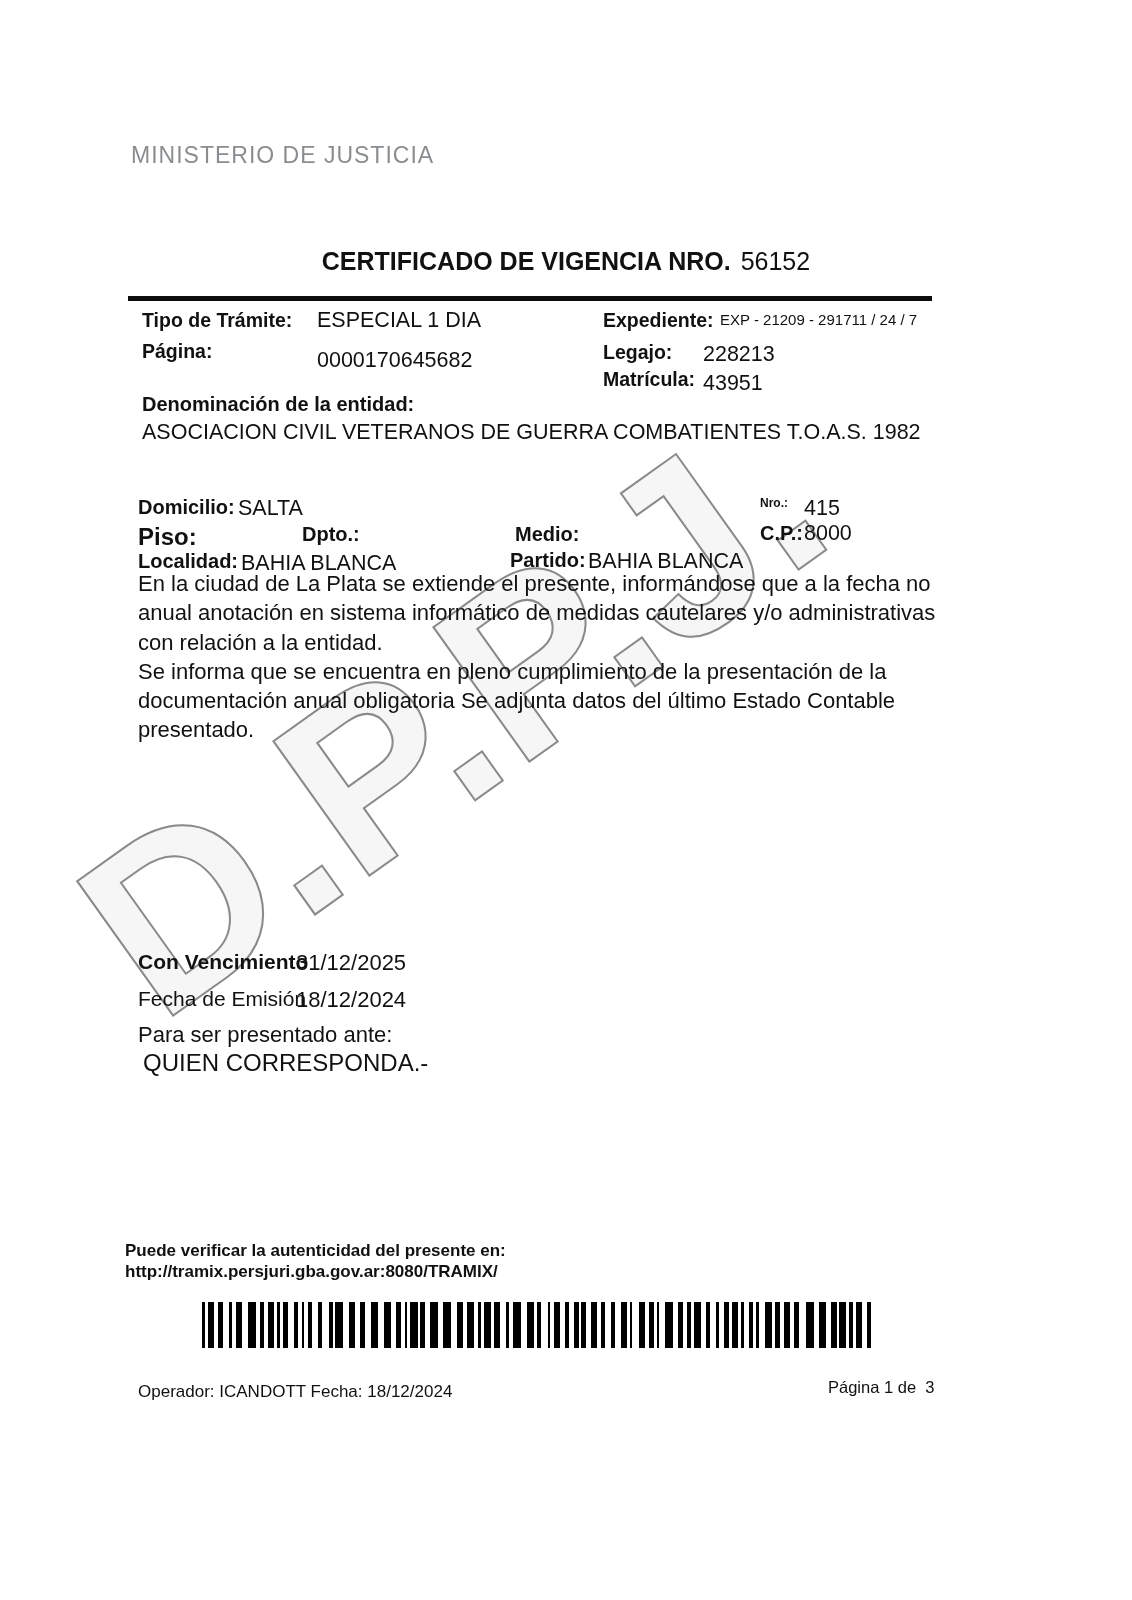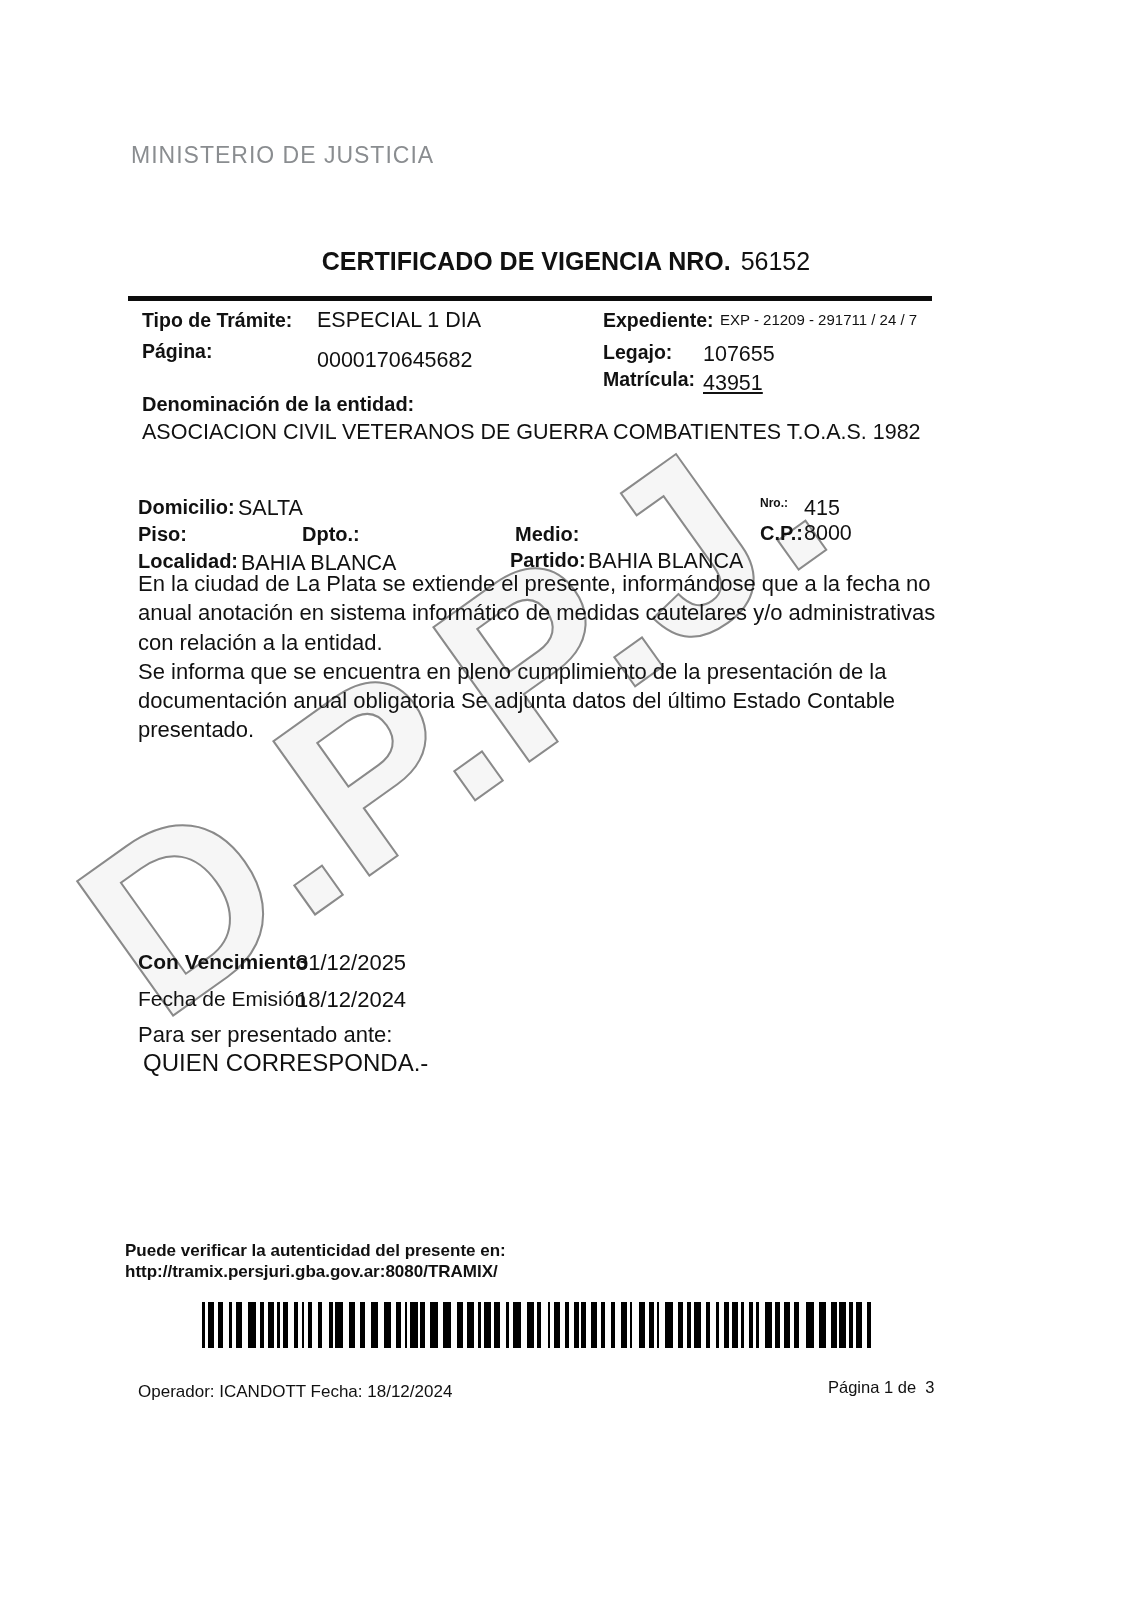--- a/index.html
+++ b/index.html
@@ -46,34 +46,34 @@
   <div class="rule"></div>
 
   <span class="abs lbl" style="left:142px;top:309px;">Tipo de Trámite:</span>
   <span class="abs val" style="left:317px;top:308px;">ESPECIAL 1 DIA</span>
   <span class="abs lbl" style="left:603px;top:309px;">Expediente:</span>
   <span class="abs" style="left:703px;top:311px;font-size:15px;margin-left:17px;">EXP - 21209 - 291711 / 24 / 7</span>
 
   <span class="abs lbl" style="left:142px;top:340px;">Página:</span>
   <span class="abs val" style="left:317px;top:348px;">0000170645682</span>
   <span class="abs lbl" style="left:603px;top:341px;">Legajo:</span>
-  <span class="abs val" style="left:703px;top:342px;">107655</span>
+  <span class="abs val" style="left:703px;top:342px;">228213</span>
 
   <span class="abs lbl" style="left:603px;top:368px;">Matrícula:</span>
-  <span class="abs val" style="left:703px;top:371px;text-decoration:underline;">43951</span>
+  <span class="abs val" style="left:703px;top:371px;">43951</span>
 
   <span class="abs lbl" style="left:142px;top:393px;font-size:20px;">Denominación de la entidad:</span>
   <span class="abs val" style="left:142px;top:420px;">ASOCIACION CIVIL VETERANOS DE GUERRA COMBATIENTES T.O.A.S. 1982</span>
 
   <span class="abs lbl" style="left:138px;top:496px;font-size:20px;">Domicilio:</span>
   <span class="abs val" style="left:238px;top:496px;">SALTA</span>
   <span class="abs lbl" style="left:760px;top:496px;font-size:12px;">Nro.:</span>
   <span class="abs val" style="left:804px;top:496px;">415</span>
 
-  <span class="abs lbl" style="left:138px;top:523px;font-size:20px;">Piso:</span>
+  <span class="abs lbl" style="left:138px;top:523px;font-size:24px;">Piso:</span>
   <span class="abs lbl" style="left:302px;top:523px;font-size:20px;">Dpto.:</span>
   <span class="abs lbl" style="left:515px;top:523px;font-size:20px;">Medio:</span>
   <span class="abs lbl" style="left:760px;top:522px;font-size:20px;">C.P.:</span>
   <span class="abs val" style="left:804px;top:521px;">8000</span>
 
   <span class="abs lbl" style="left:138px;top:550px;font-size:20px;">Localidad:</span>
   <span class="abs val" style="left:241px;top:551px;">BAHIA BLANCA</span>
   <span class="abs lbl" style="left:510px;top:549px;font-size:20px;">Partido:</span>
   <span class="abs val" style="left:588px;top:549px;">BAHIA BLANCA</span>
 

